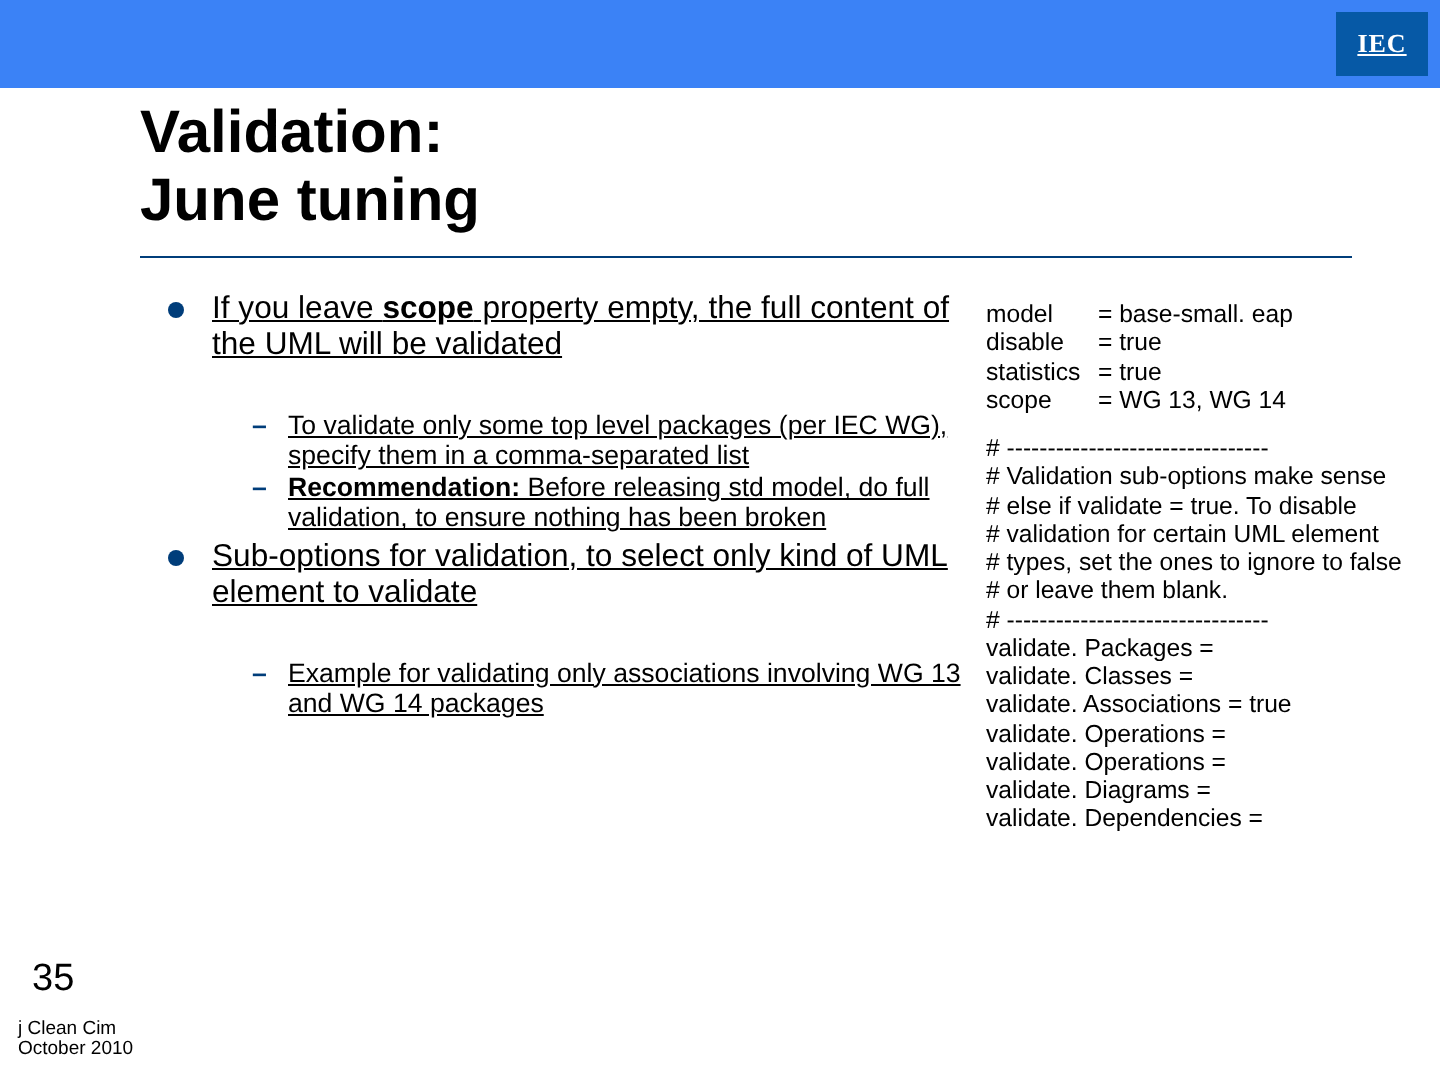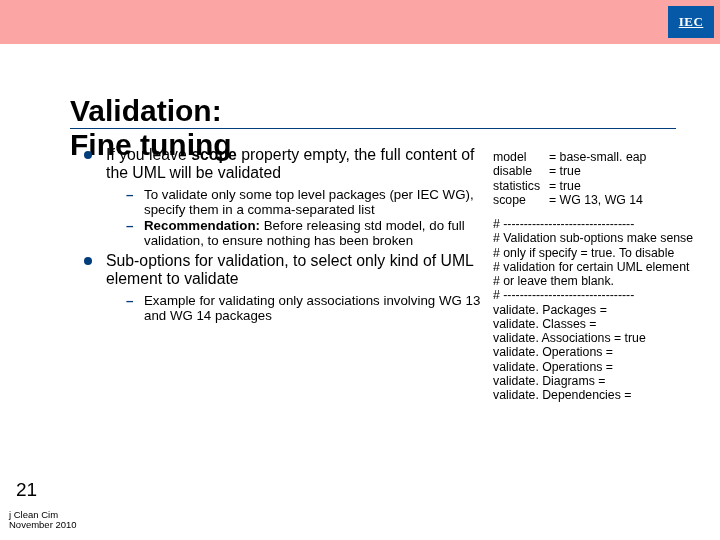--- a/index.html
+++ b/index.html
@@ -1,50 +1,50 @@
 <!DOCTYPE html>
 <html><head>
 <meta charset="utf-8">
 <style>
   * { margin: 0; padding: 0; box-sizing: border-box; }
   html, body { width: 720px; height: 540px; font-family: Arial, Helvetica, sans-serif; background: #fff; color: #000; overflow: hidden; }
   .slide { position: relative; width: 720px; height: 540px; }
-  .top-bar { position: absolute; top: 0; left: 0; right: 0; height: 44px; background: #fca5a5; }
+  .top-bar { position: absolute; top: 0; left: 0; right: 0; height: 44px; background: #3b82f6; }
   .iec-logo { position: absolute; top: 6px; right: 6px; width: 46px; height: 32px; background: #0659a6; display: flex; align-items: center; justify-content: center; }
   .iec-inner { color: #fff; font-weight: bold; font-size: 13px; text-decoration: underline; letter-spacing: .5px; font-family: "Times New Roman", serif; }
-  .title { position: absolute; top: 50px; left: 70px; font-size: 30px; font-weight: bold; line-height: 1.12; font-family: Arial, sans-serif; margin-top: 44px; }
+  .title { position: absolute; top: 50px; left: 70px; font-size: 30px; font-weight: bold; line-height: 1.12; font-family: Arial, sans-serif; }
   .title-rule { position: absolute; top: 128px; left: 70px; right: 44px; height: 0; border-top: 1.5px solid #003d7a; }
   .body { position: absolute; top: 146px; left: 82px; right: 228px; bottom: 10px; }
   .right { position: absolute; top: 150px; right: 9px; width: 218px; font-size: 12.3px; line-height: 1.16; font-family: Arial, sans-serif; word-break: break-word; }
   .cfg-row { display: flex; white-space: nowrap; }
   .cfg-k { width: 56px; display: inline-block; }
-  ul.top { list-style: none; }
+  ul.top { list-style: none; text-decoration: underline; }
   ul.top > li { position: relative; padding-left: 24px; margin-bottom: 3px; font-size: 15.8px; line-height: 1.17; }
   ul.top > li::before { content: ""; position: absolute; left: 2px; top: 5px; width: 8px; height: 8px; border-radius: 50%; background: #003d7a; }
-  ul.sub { list-style: none; margin-top: 4px; margin-bottom: 2px; }
+  ul.sub { list-style: none; margin-top: 22px; margin-bottom: 2px; }
   ul.sub > li { position: relative; padding-left: 38px; margin-bottom: 1px; font-size: 13.3px; line-height: 1.14; }
   ul.sub > li::before { content: "–"; position: absolute; left: 20px; top: 0; color: #003d7a; font-weight: bold; }
   .slidenum { position: absolute; left: 16px; bottom: 39px; font-size: 19px; }
   .footer { position: absolute; left: 9px; bottom: 9px; font-size: 9.5px; line-height: 1.12; }
   b { font-weight: bold; }
 </style>
 </head>
 <body>
 
 <div class="slide">
 
   <div class="top-bar">
     <div class="iec-logo">
       <span class="iec-inner">IEC</span>
     </div>
   </div>
 
   <div class="title">
     <div>Validation:</div>
-    <div>Fine tuning</div>
+    <div>June tuning</div>
   </div>
   <div class="title-rule"></div>
 
   <div class="body">
     <ul class="top">
       <li>
         <span>If you leave </span><b>scope</b><span> property empty, the full content of the UML will be validated</span>
         <ul class="sub">
           <li>To validate only some top level packages (per IEC WG), specify them in a comma-separated list</li>
           <li>
@@ -74,32 +74,33 @@
         <span class="cfg-k">statistics</span>
         <span>= true</span>
       </div>
     <div class="cfg-row">
         <span class="cfg-k">scope</span>
         <span>= WG 13, WG 14</span>
       </div>
     <div style="height:10px"></div>
     <div># --------------------------------</div>
     <div># Validation sub-options make sense</div>
-    <div># only if specify = true. To disable</div>
+    <div># else if validate = true. To disable</div>
     <div># validation for certain UML element</div>
+    <div># types, set the ones to ignore to false</div>
     <div># or leave them blank.</div>
     <div># --------------------------------</div>
     <div>validate. Packages =</div>
     <div>validate. Classes =</div>
     <div>validate. Associations = true</div>
     <div>validate. Operations =</div>
     <div>validate. Operations =</div>
     <div>validate. Diagrams =</div>
     <div>validate. Dependencies =</div>
   </div>
 
-  <div class="slidenum">21</div>
+  <div class="slidenum">35</div>
   <div class="footer">
     <div>j Clean Cim</div>
-    <div>November 2010</div>
+    <div>October 2010</div>
   </div>
 
 </div>
 
 </body></html>

